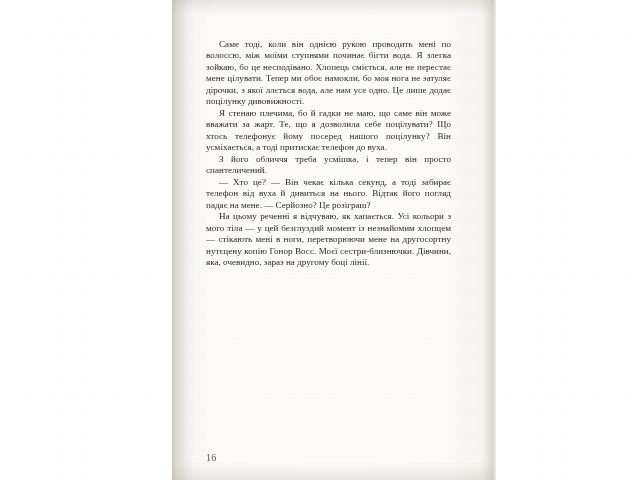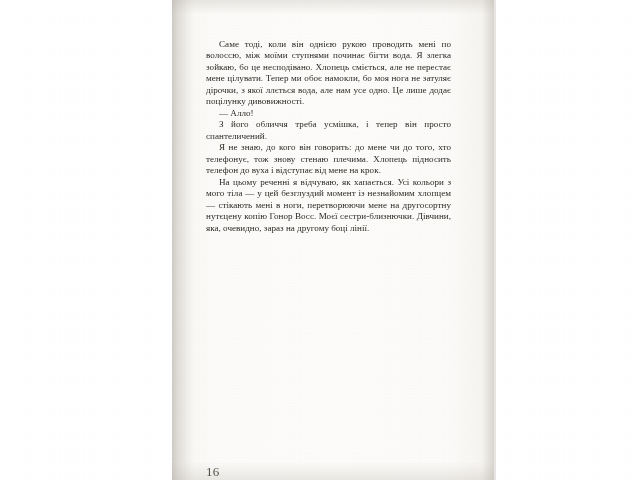--- a/index.html
+++ b/index.html
@@ -92,24 +92,23 @@
     letter-spacing: 0.02px;
     word-spacing: -0.1px;
     -webkit-font-smoothing: antialiased;
     text-rendering: optimizeLegibility;
   }
 
   .page-number {
     position: absolute;
     left: 206px;
     top: 452px;
-    font-size: 13px;
+    font-size: 10px;
     color: #55514a;
     letter-spacing: 0.2px;
-    margin-top: 12px;
   }
 
   
   .grain {
     position: absolute;
     left: 0; top: 0; width: 640px; height: 480px;
     pointer-events: none;
     opacity: 0.30;
     background-image:
       radial-gradient(rgba(160,152,140,0.10) 0.5px, rgba(0,0,0,0) 0.6px),
@@ -124,22 +123,22 @@
 <div class="scan-viewport">
 
   <div class="book-page"></div>
   <div class="gutter-shadow"></div>
   <div class="outer-shadow"></div>
   <div class="edge-top"></div>
   <div class="edge-bottom"></div>
 
   <div class="text-block">
     <p class="para">Саме тоді, коли він однією рукою проводить мені по волоссю, між моїми ступнями починає бігти вода. Я злегка зойкаю, бо це несподівано. Хлопець сміється, але не перестає мене цілувати. Тепер ми обоє намокли, бо моя нога не затуляє дірочки, з якої ллється вода, але нам усе одно. Це лише додає поцілунку дивовижності.</p>
-    <p class="para">— Алло!</p>
+    <p class="para">Я стенаю плечима, бо й гадки не маю, що саме він може вважати за жарт. Те, що я дозволила себе поцілувати? Що хтось телефонує йому посеред нашого поцілунку? Він усміхається, а тоді притискає телефон до вуха.</p>
     <p class="para">З його обличчя треба усмішка, і тепер він просто спантеличений.</p>
-    <p class="para">Я не знаю, до кого він говорить: до мене чи до того, хто телефонує, тож знову стенаю плечима. Хлопець підносить телефон до вуха і відступає від мене на крок.</p>
+    <p class="para">— Хто це? — Він чекає кілька секунд, а тоді забирає телефон від вуха й дивиться на нього. Відтак його погляд падає на мене. — Серйозно? Це розіграш?</p>
     <p class="para">На цьому реченні я відчуваю, як хапається. Усі кольори з мого тіла — у цей безглуздий момент із незнайомим хлопцем — стікають мені в ноги, перетворюючи мене на другосортну нутєцену копію Гонор Восс. Моєї сестри-близнючки. Дівчини, яка, очевидно, зараз на другому боці лінії.</p>
   </div>
 
   <div class="page-number">16</div>
 
   <div class="grain"></div>
 </div>
 
 </body></html>

